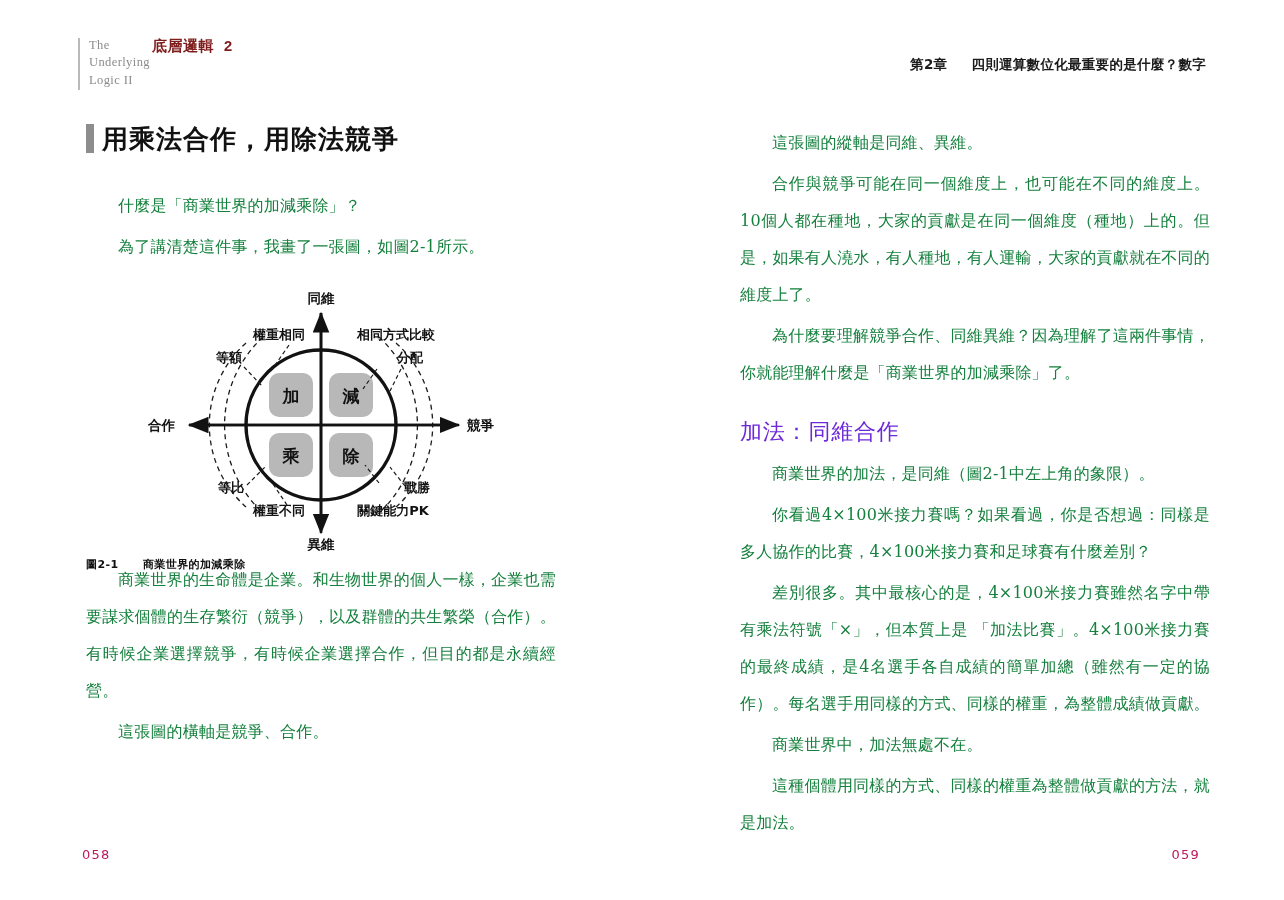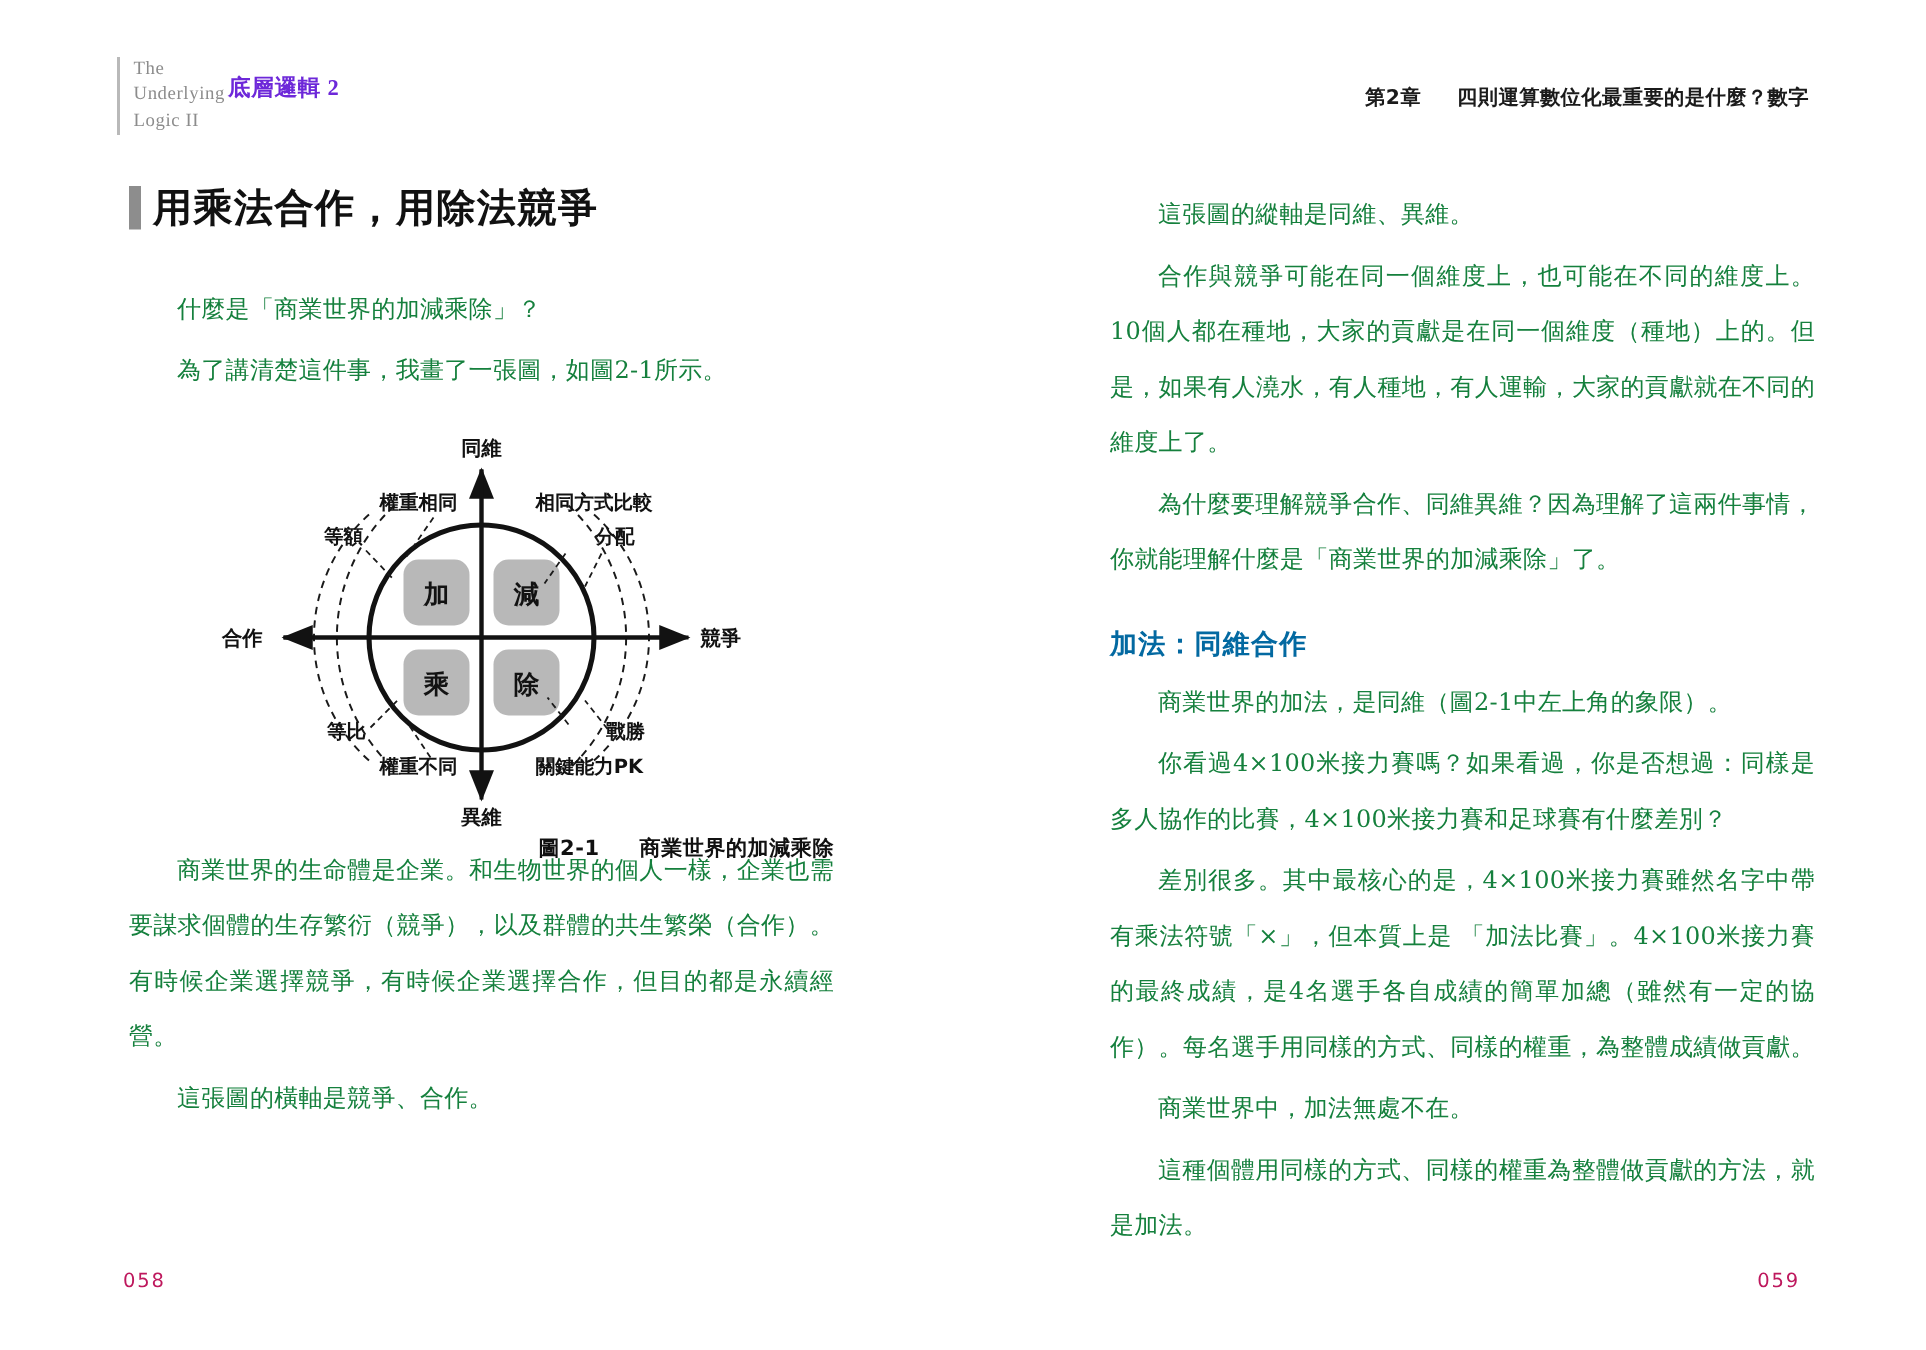--- a/index.html
+++ b/index.html
@@ -16,23 +16,23 @@
   
   .header{position:absolute;top:36px;left:78px;right:78px;height:60px;}
   .brand{position:absolute;left:0;top:0;display:flex;align-items:center;gap:9px;}
   .brand-rule{width:2px;height:52px;background:#b9b9b9;margin-top:2px;}
   .brand-en{
     font-family:"Liberation Serif","DejaVu Serif",serif;
     font-size:12.5px;line-height:17.5px;color:#8c8c8c;letter-spacing:.4px;
   }
   .brand-en span{display:block;white-space:nowrap;}
   .brand-zh{
-    font-family:Liberation Serif, serif;
-    font-weight:bold;font-size:15px;color:#6d28d9;
-    position:absolute;left:74px;top:13px;white-space:nowrap;letter-spacing:.5px;
+    font-family:Liberation Mono, monospace;
+    font-weight:bold;font-size:15px;color:#7f1d1d;
+    position:absolute;left:74px;top:1px;white-space:nowrap;letter-spacing:.5px;
   }
   .header-right{
     position:absolute;right:0;top:20px;
     font-family:"DejaVu Sans","Liberation Sans",sans-serif;
     font-weight:bold;font-size:13.5px;color:#1b1b1b;white-space:nowrap;letter-spacing:.3px;text-align:right;
   }
   .header-right .sep{display:inline-block;width:14px;}
 
   
   .col{position:absolute;top:124px;width:470px;}
@@ -44,42 +44,42 @@
     display:flex;align-items:center;gap:8px;
     margin:0 0 34px 0;
   }
   .h1-bar{width:8px;height:29px;background:#8d8d8d;flex:none;}
   .h1-text{
     font-family:"DejaVu Sans","Liberation Sans",sans-serif;
     font-weight:bold;font-size:26px;color:#111;letter-spacing:1px;line-height:1;
   }
   .h2{
     font-family:"DejaVu Sans","Liberation Sans",sans-serif;
-    font-weight:bold;font-size:18px;color:#0369a1;letter-spacing:.8px;
+    font-weight:normal;font-size:22px;color:#6d28d9;letter-spacing:.8px;
     margin:26px 0 8px 0;
   }
 
   
   p.body{
     margin:0 0 4px 0;
     font-family:"DejaVu Serif","Liberation Serif",serif;
     font-size:16px;line-height:37px;
     text-align:justify;text-justify:inter-ideograph;
     letter-spacing:.2px;
     color:#15803d;
   }
   p.indent{text-indent:2em;}
 
   
   .figure{margin:18px 0 10px 0;position:relative;height:268px;}
   .figure svg{display:block;margin:0 auto;}
   .fig-caption{
-    text-align:right;
-    font-family:"DejaVu Sans","Liberation Sans",sans-serif;
-    font-weight:bold;font-size:14px;color:#111;
+    text-align:left;
+    font-family:"DejaVu Sans","Liberation Sans",sans-serif;
+    font-weight:bold;font-size:11px;color:#111;
     margin-top:6px;letter-spacing:.4px;
   }
   .fig-caption .gap{display:inline-block;width:16px;}
 
   
   .folio{
     position:absolute;bottom:38px;
     font-family:"DejaVu Sans","Liberation Sans",sans-serif;
     font-size:13px;color:#be185d;letter-spacing:1.2px;
   }

